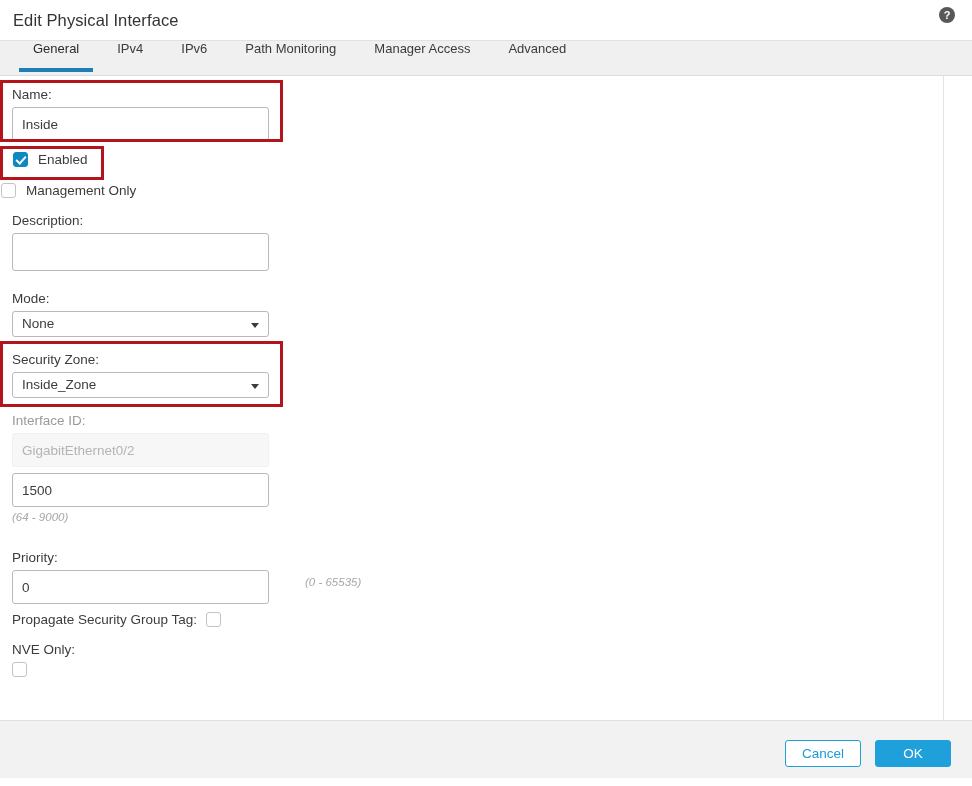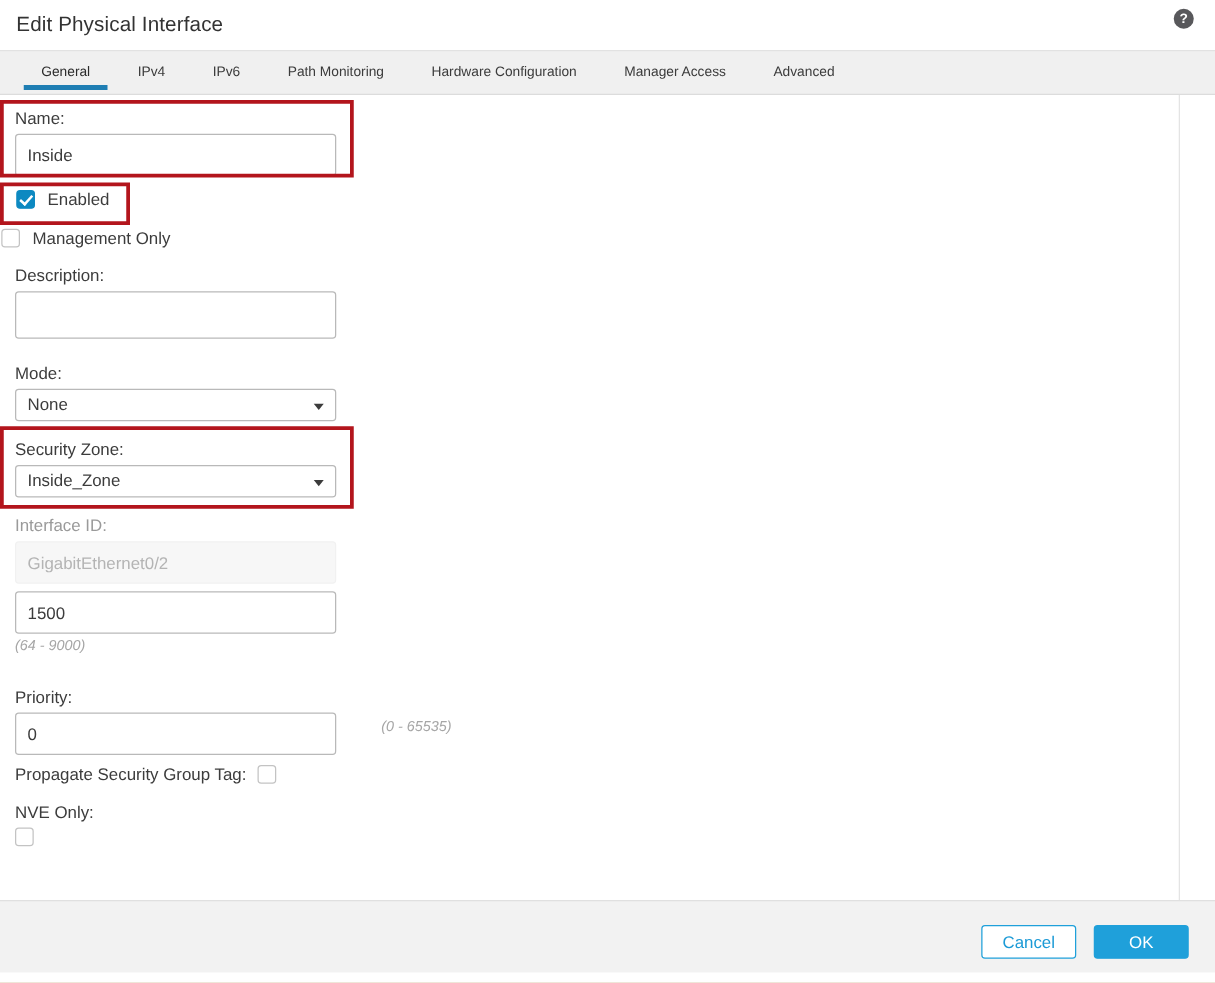--- a/index.html
+++ b/index.html
@@ -17,21 +17,21 @@
     overflow: hidden;
     position: relative;
   }
 
   
   .dialog {
     position: absolute;
     left: 0; top: 0;
     width: 972px;
     height: 786px;
-    background: #a16207;
+    background: #fde047;
     display: flex;
     flex-direction: column;
   }
 
   
   .dialog-header {
     position: relative;
     height: 40px;
     flex: none;
     background: #ffffff;
@@ -71,23 +71,22 @@
     border-top: 1px solid #e2e2e2;
     border-bottom: 1px solid #dcdcdc;
     display: flex;
     align-items: stretch;
     padding-left: 14px;
     box-sizing: border-box;
   }
   .tab {
     position: relative;
     display: flex;
-    align-items: center;
     padding: 0 19px;
-    font-size: 11px;
+    font-size: 13px;
     color: #3b3b3b;
     cursor: pointer;
     white-space: nowrap;
   }
   .tab.active {
     color: #2b2b2b;
   }
   .tab.active::after {
     content: "";
     position: absolute;
@@ -282,23 +281,20 @@
     <div class="tab">
       <span>IPv4</span>
     </div>
     <div class="tab">
       <span>IPv6</span>
     </div>
     <div class="tab">
       <span>Path Monitoring</span>
     </div>
     <div class="tab">
-      <span>Hardware Configuration</span>
-    </div>
-    <div class="tab">
       <span>Manager Access</span>
     </div>
     <div class="tab">
       <span>Advanced</span>
     </div>
   </div>
 
   <div class="dialog-body">
     <div class="content-pane">
 

